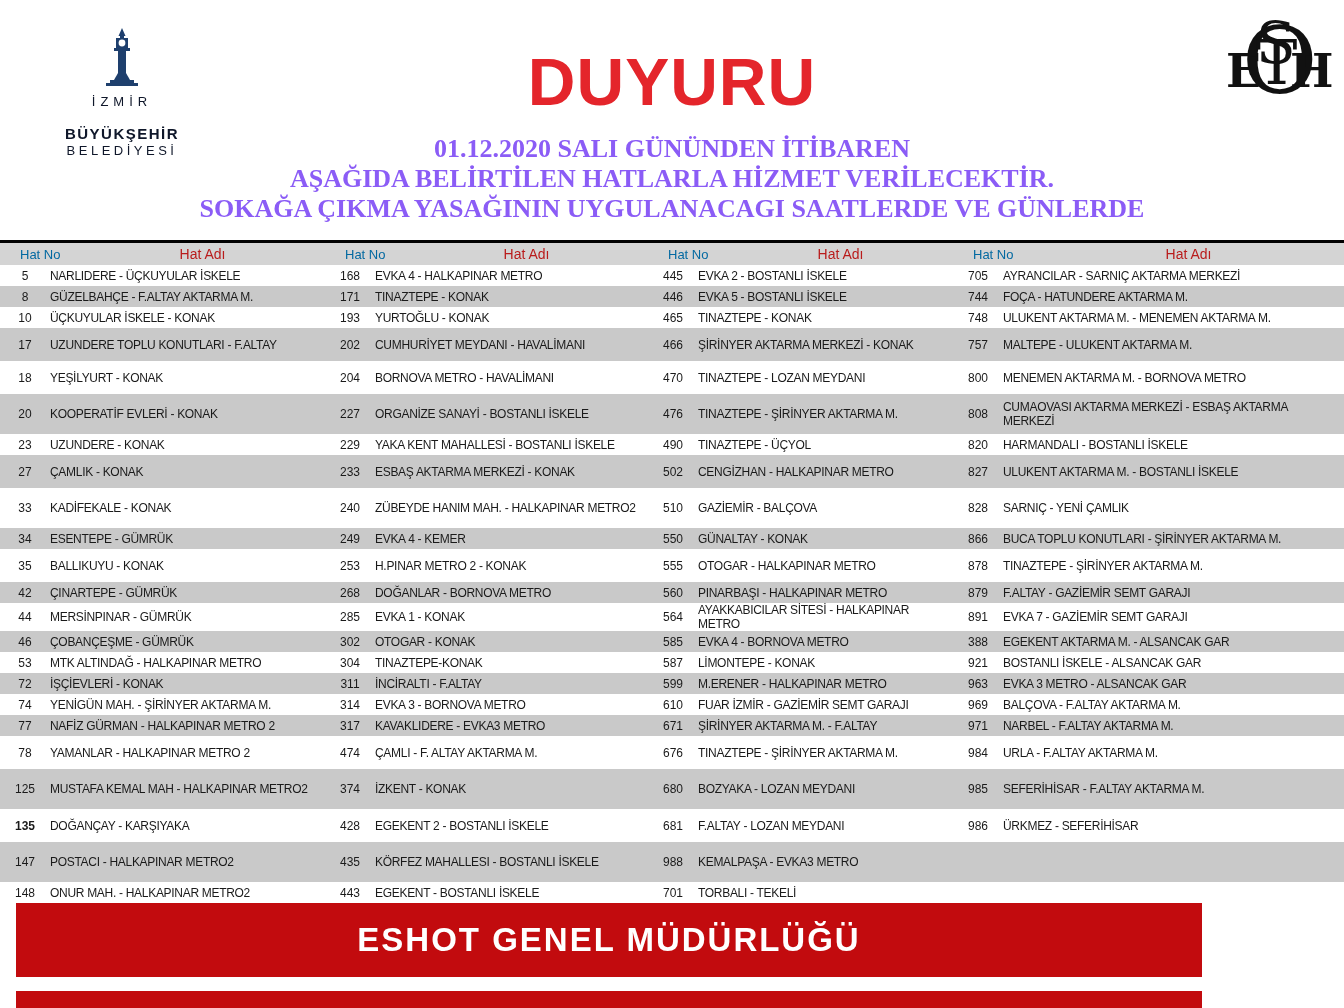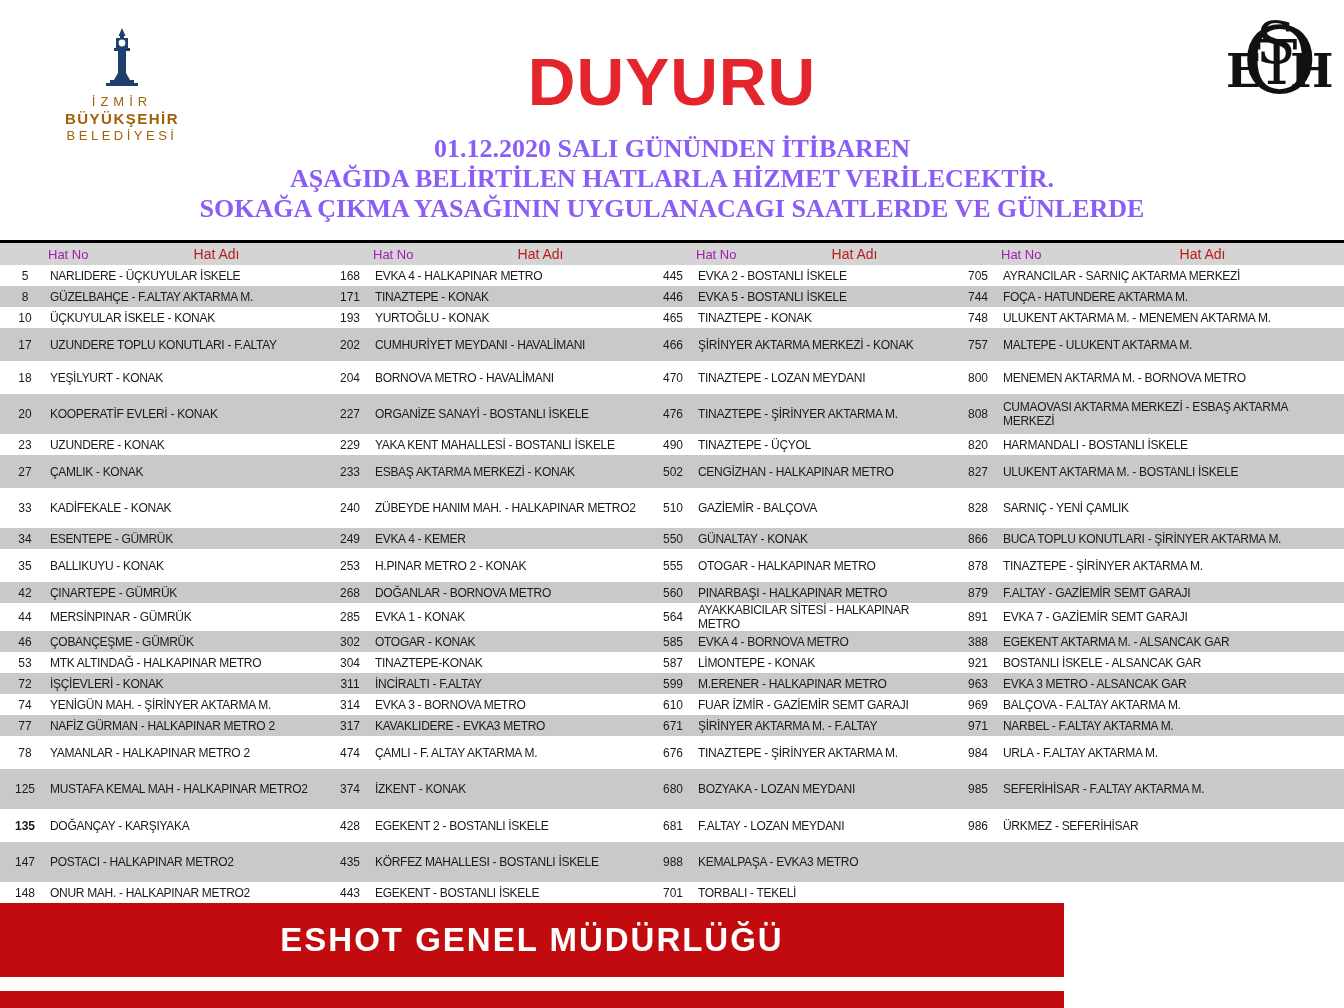--- a/index.html
+++ b/index.html
@@ -2,24 +2,24 @@
 <html><head>
 <meta charset="utf-8">
 <style>
   html,body{margin:0;padding:0;}
   body{
     width:1344px;height:1008px;position:relative;overflow:hidden;
     background:#ffffff;font-family:"Liberation Sans",sans-serif;
   }
   
   .top{position:relative;height:118px;}
-  .izmir-logo{position:absolute;left:52px;top:28px;width:140px;text-align:center;color:#a16207;}
+  .izmir-logo{position:absolute;left:52px;top:28px;width:140px;text-align:center;color:#0f172a;}
   .izmir-logo .tower{display:block;margin:0 auto;}
   .izmir-logo .l1{display:block;font-size:13px;letter-spacing:5px;margin-top:2px;}
-  .izmir-logo .l2{display:block;font-size:15px;font-weight:700;letter-spacing:1.5px;margin-top:1px;}
+  .izmir-logo .l2{display:block;font-size:15px;font-weight:700;letter-spacing:1.5px;margin-top:16px;}
   .izmir-logo .l3{display:block;font-size:13px;letter-spacing:3.5px;margin-top:1px;}
   .duyuru{position:absolute;left:0;right:0;top:44px;text-align:center;
     font-size:66px;font-weight:800;color:#e4252b;letter-spacing:1px;}
   .monogram{position:absolute;right:22px;top:26px;width:96px;height:110px;color:#111;
     font-family:"DejaVu Serif",serif;}
   .monogram span{position:absolute;line-height:1;}
   .monogram .m-o{font-size:92px;left:16px;top:-10px;font-weight:400;}
   .monogram .m-s{font-size:58px;left:30px;top:-12px;}
   .monogram .m-t{font-size:62px;left:30px;top:6px;}
   .monogram .m-e{font-size:46px;left:0px;top:22px;font-weight:600;}
@@ -27,31 +27,31 @@
   
   .announce{margin-top:16px;text-align:center;color:#8b5cf6;
     font-family:"Liberation Serif",serif;font-weight:700;font-size:26px;line-height:30px;}
   
   .hat-table{position:absolute;left:0;top:240px;width:1344px;}
   .t-head,.t-row{display:grid;grid-template-columns:325fr 323fr 305fr 391fr;}
   .t-head{border-top:3px solid #000;background:#d4d4d4;min-height:22px;}
   .t-cell{display:flex;align-items:center;min-width:0;}
   .no{flex:0 0 50px;text-align:center;font-size:12px;color:#1a1a1a;}
   .name{flex:1 1 auto;font-size:12px;letter-spacing:-0.3px;color:#1a1a1a;padding-right:4px;line-height:14px;}
-  .t-head .no{font-size:13px;color:#a21caf;text-align:left;padding-left:20px;flex-basis:64px;margin-left:28px;}
+  .t-head .no{font-size:13px;color:#0369a1;text-align:left;padding-left:20px;flex-basis:64px;}
   .t-head .name{text-align:center;font-size:14px;color:#b91c1c;letter-spacing:0;}
   .t-row{min-height:21px;background:#fff;}
   .t-row:nth-child(even){background:#c9c9c9;}
   .t-row:nth-child(4),.t-row:nth-child(5),.t-row:nth-child(8),
   .t-row:nth-child(11),.t-row:nth-child(19),.t-row:nth-child(21){min-height:33px;}
   .t-row:nth-child(6),.t-row:nth-child(9),.t-row:nth-child(20),
   .t-row:nth-child(22){min-height:40px;}
   .t-row:nth-child(21) .c1 .no{font-weight:700;}
   
-  .footer{position:absolute;left:0;bottom:0;width:1064px;}
+  .footer{position:absolute;left:16px;bottom:0;width:1186px;}
   .footer .band-main{height:74px;background:#c20b0e;display:flex;align-items:center;justify-content:center;}
   .footer .band-main .txt{color:#fff;font-size:33px;font-weight:700;letter-spacing:2px;}
   .footer .band-white{height:14px;background:#ffffff;}
   .footer .band-thin{height:17px;background:#c20b0e;}
 </style>
 </head>
 <body>
 
 <div class="top">
   <div class="izmir-logo">

